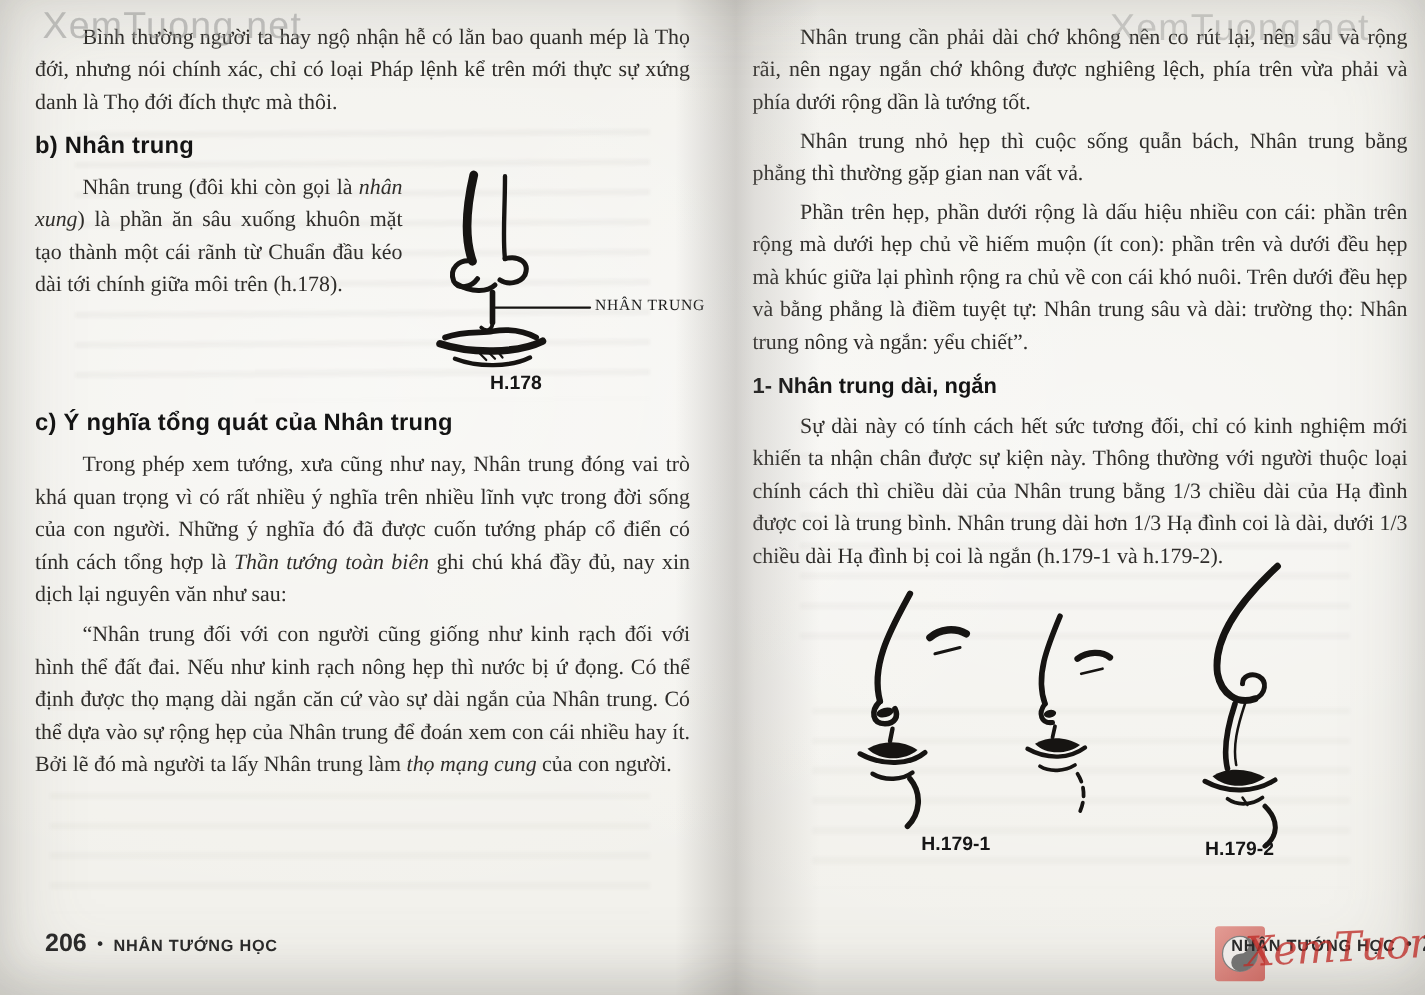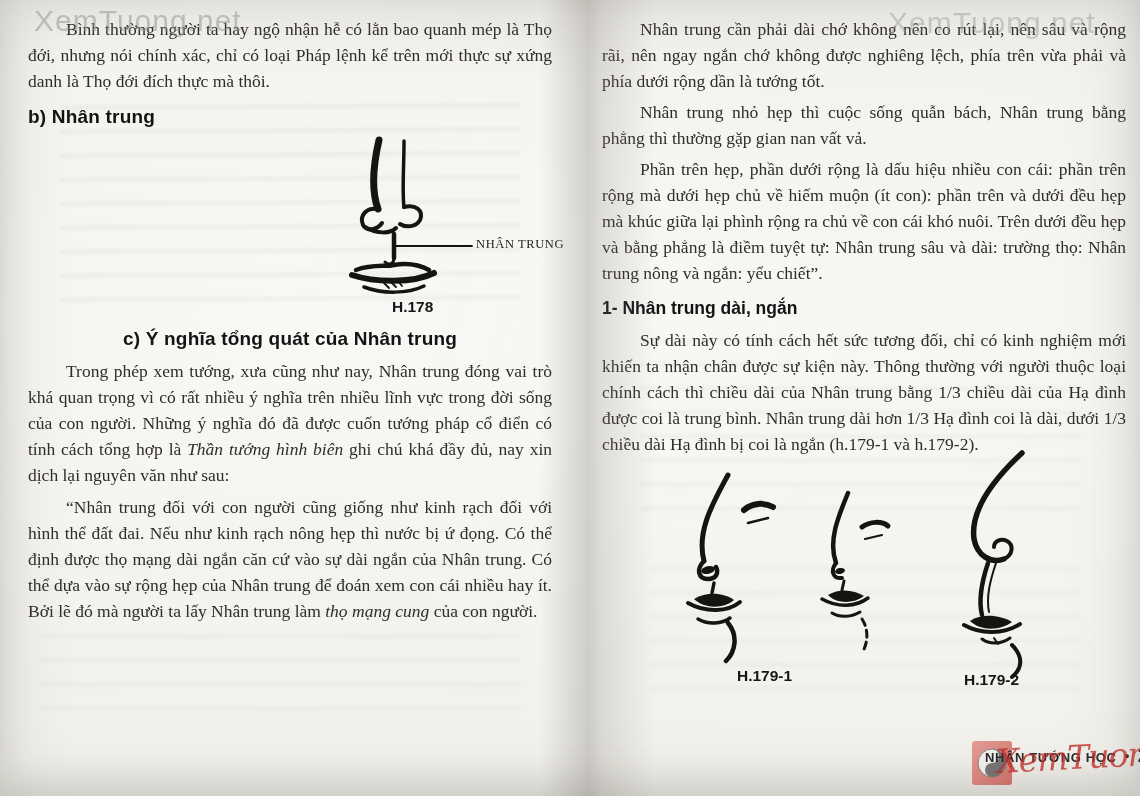--- a/index.html
+++ b/index.html
@@ -98,25 +98,26 @@
           <path class="ink" d="M60,110 H138" stroke-width="1.8"></path>
           <path class="ink" d="M22,134 C38,128 52,131 60,129 C72,127 84,128 95,134" stroke-width="4.5"></path>
           <path class="ink" d="M18,139 C42,147 80,147 100,137" stroke-width="6"></path>
           <path class="ink" d="M30,151 C48,158 74,158 90,150" stroke-width="3.5"></path>
           <path class="ink" d="M50,147 l5,5 M57,146 l5,5 M64,145 l4,5" stroke-width="1.8"></path>
         </svg>
         <span class="fig-label">NHÂN TRUNG</span>
         <figcaption class="fig-cap">H.178</figcaption>
       </figure>
 
+      <p class="body"><span>Nhân trung (đôi khi còn gọi là </span><span class="it">nhân xung</span><span>) là phần ăn sâu xuống khuôn mặt tạo thành một cái rãnh từ Chuẩn đầu kéo dài tới chính giữa môi trên (h.178).</span></p>
     </div>
 
-    <h2 class="sec" style="clear:both;text-align:center;">c) Ý nghĩa tổng quát của Nhân trung</h2>
+    <h2 class="sec" style="clear:both;">c) Ý nghĩa tổng quát của Nhân trung</h2>
 
-    <p class="body"><span>Trong phép xem tướng, xưa cũng như nay, Nhân trung đóng vai trò khá quan trọng vì có rất nhiều ý nghĩa trên nhiều lĩnh vực trong đời sống của con người. Những ý nghĩa đó đã được cuốn tướng pháp cổ điển có tính cách tổng hợp là </span><span class="it">Thần tướng hình biên</span><span> ghi chú khá đầy đủ, nay xin dịch lại nguyên văn như sau:</span></p>
+    <p class="body"><span>Trong phép xem tướng, xưa cũng như nay, Nhân trung đóng vai trò khá quan trọng vì có rất nhiều ý nghĩa trên nhiều lĩnh vực trong đời sống của con người. Những ý nghĩa đó đã được cuốn tướng pháp cổ điển có tính cách tổng hợp là </span><span class="it">Thần tướng toàn biên</span><span> ghi chú khá đầy đủ, nay xin dịch lại nguyên văn như sau:</span></p>
 
     <p class="body" style="margin-top:6px;"><span>“Nhân trung đối với con người cũng giống như kinh rạch đối với hình thể đất đai. Nếu như kinh rạch nông hẹp thì nước bị ứ đọng. Có thể định được thọ mạng dài ngắn căn cứ vào sự dài ngắn của Nhân trung. Có thể dựa vào sự rộng hẹp của Nhân trung để đoán xem con cái nhiều hay ít. Bởi lẽ đó mà người ta lấy Nhân trung làm </span><span class="it">thọ mạng cung</span><span> của con người.</span></p>
   </div>
 
   <div class="page page-right">
     <p class="body">Nhân trung cần phải dài chớ không nên co rút lại, nên sâu và rộng rãi, nên ngay ngắn chớ không được nghiêng lệch, phía trên vừa phải và phía dưới rộng dần là tướng tốt.</p>
     <p class="body" style="margin-top:5px;">Nhân trung nhỏ hẹp thì cuộc sống quẫn bách, Nhân trung bằng phẳng thì thường gặp gian nan vất vả.</p>
     <p class="body" style="margin-top:5px;">Phần trên hẹp, phần dưới rộng là dấu hiệu nhiều con cái: phần trên rộng mà dưới hẹp chủ về hiếm muộn (ít con): phần trên và dưới đều hẹp mà khúc giữa lại phình rộng ra chủ về con cái khó nuôi. Trên dưới đều hẹp và bằng phẳng là điềm tuyệt tự: Nhân trung sâu và dài: trường thọ: Nhân trung nông và ngắn: yểu chiết”.</p>
 
     <h3 class="sec">1- Nhân trung dài, ngắn</h3>
@@ -160,20 +161,25 @@
         <path class="ink" d="M58,190 C66,196 78,195 86,189" stroke-width="3"></path>
         <path class="ink" d="M70,189 l4,6" stroke-width="2"></path>
         <path class="ink" d="M88,196 C100,208 98,220 88,228" stroke-width="4"></path>
       </svg>
       <figcaption class="fig-cap cap179-2" style="position:absolute;">H.179-2</figcaption>
     </div>
   </div>
 
   <div class="gutter"></div>
 
+  <div class="footer footer-left">
+    <span class="pgnum">206</span>
+    <span class="fsep">•</span>
+    <span class="ftitle">NHÂN TƯỚNG HỌC</span>
+  </div>
 
   <div class="wm-logo">
     <svg width="30" height="30" viewBox="0 0 30 30">
       <circle cx="15" cy="15" r="14" fill="#efecea" stroke="#6a6a6a" stroke-width="1"></circle>
       <path d="M15,1 A14,14 0 0 1 15,29 A7,7 0 0 1 15,15 A7,7 0 0 0 15,1 Z" fill="#5a5a5a"></path>
       <circle cx="15" cy="8" r="2.4" fill="#efecea"></circle>
       <circle cx="15" cy="22" r="2.4" fill="#5a5a5a"></circle>
     </svg>
   </div>
 

